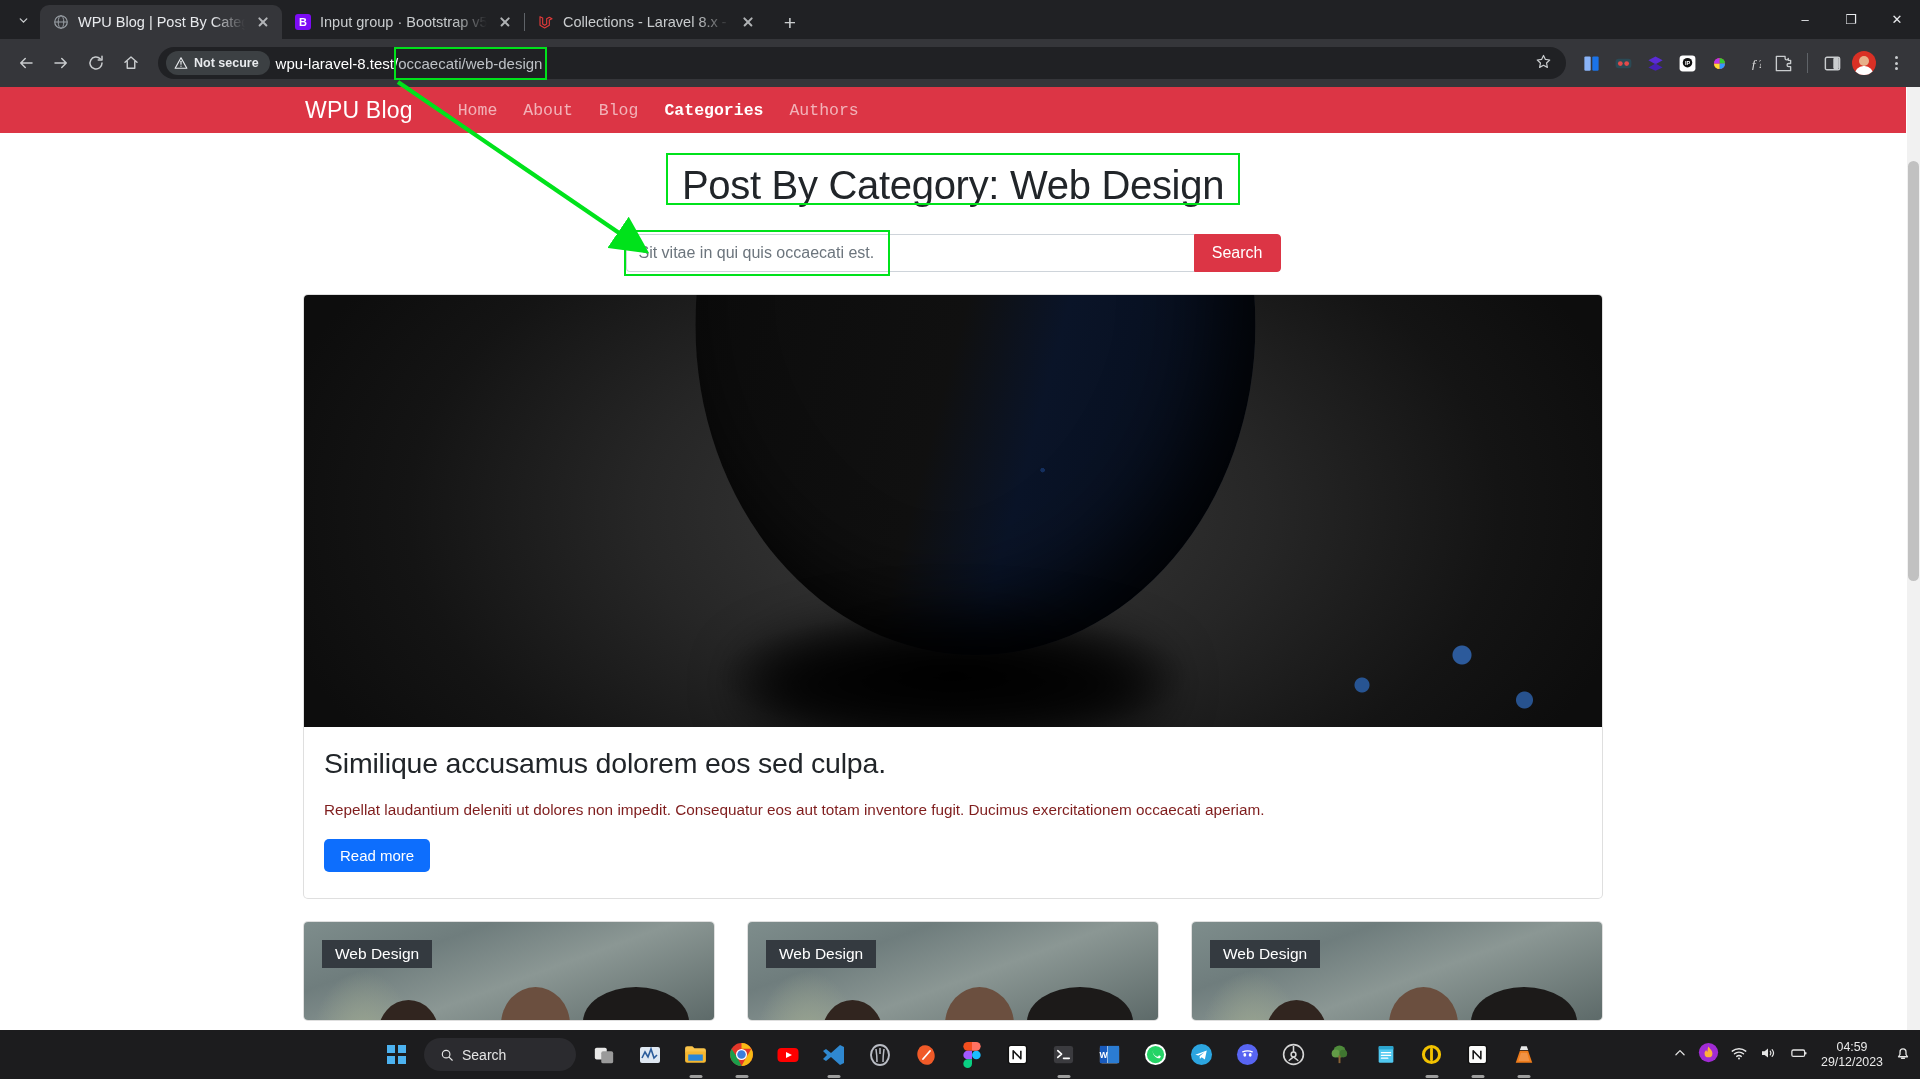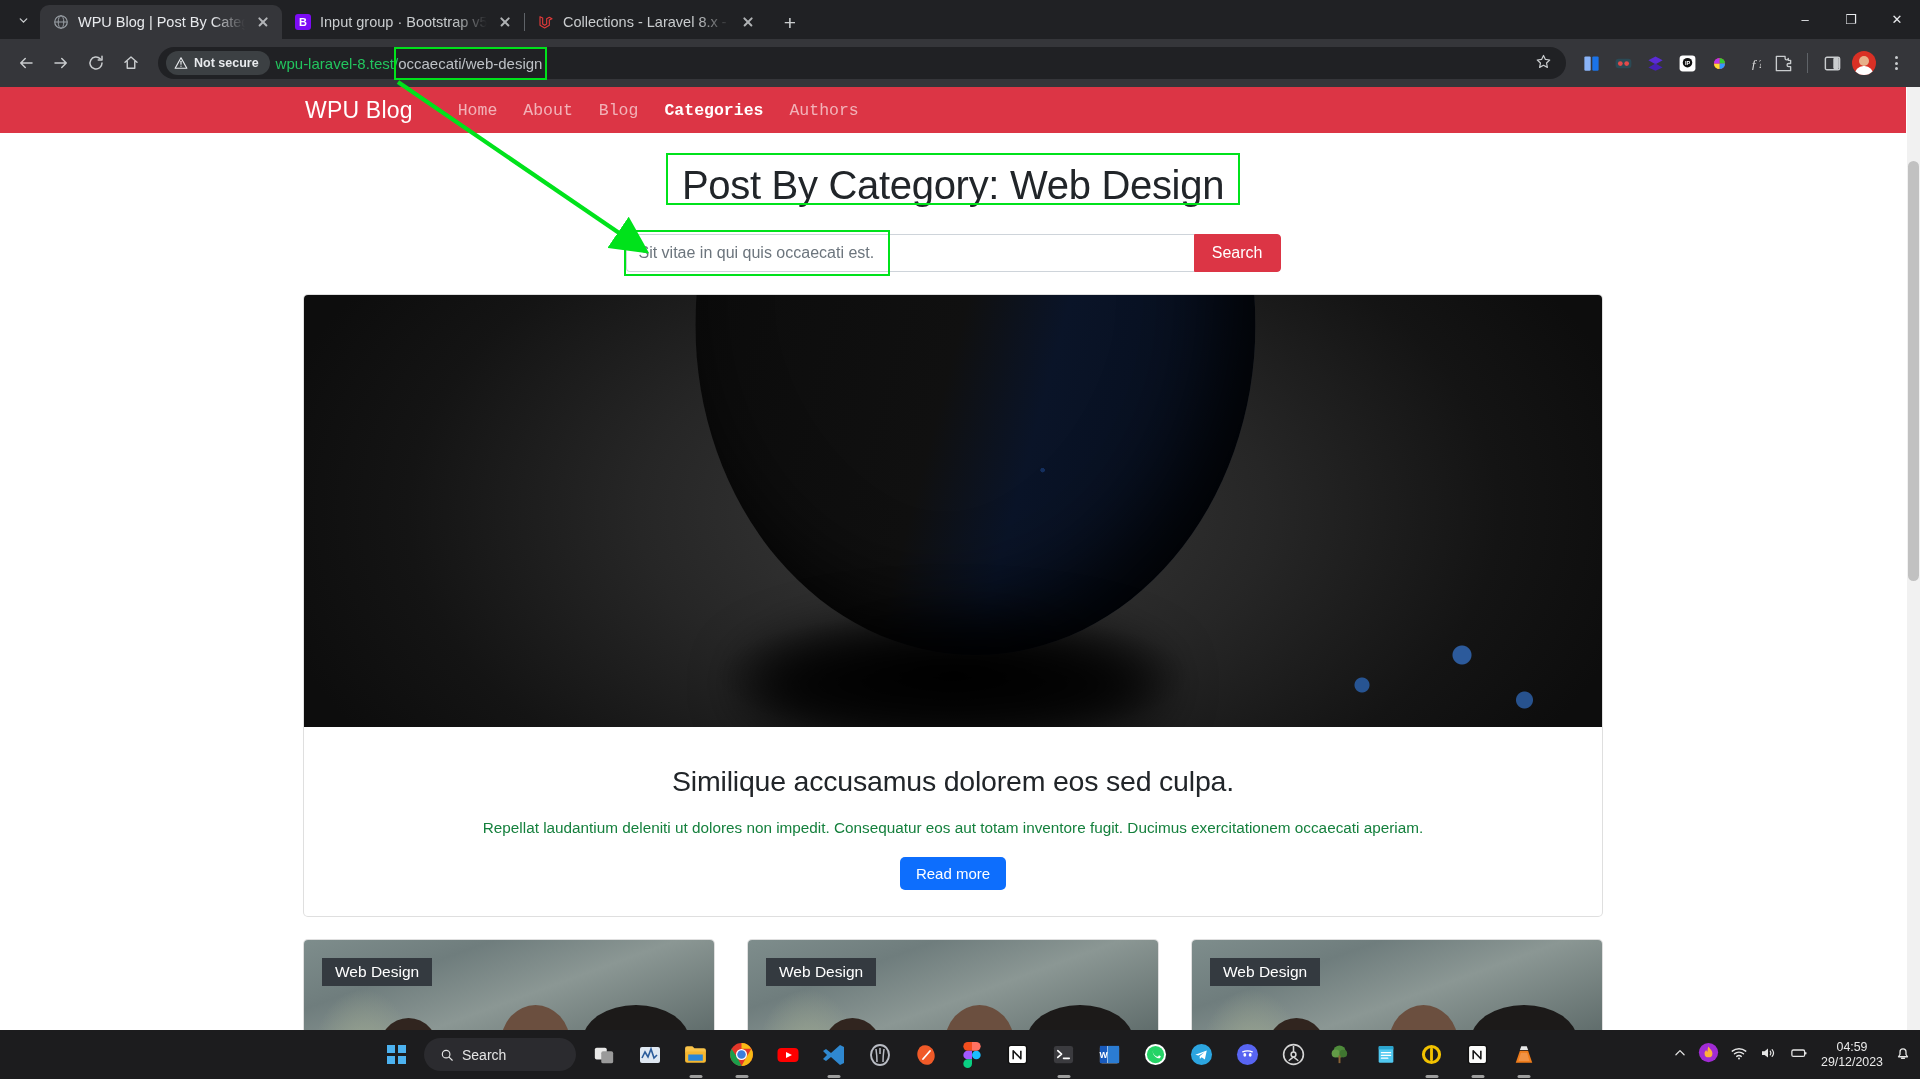--- a/index.html
+++ b/index.html
@@ -52,21 +52,21 @@
   .omnibox {
     flex:1; height:32px; background:#202124; border-radius:16px; display:flex;
     align-items:center; padding:0 14px 0 8px; margin:0 8px; position:relative; gap:6px;
   }
   .notsecure {
     display:flex; align-items:center; gap:6px; background:#3c4043; color:#e8eaed;
     height:24px; border-radius:12px; padding:0 11px 0 8px; font-size:12.5px; font-weight:bold;
     flex:none;
   }
   .urltext { color:#e8eaed; font-size:15px; white-space:nowrap; display:flex; align-items:center; }
-  .url-host { color:#22c55e; }
+  .url-host { color:#ffffff; }
   .url-path { color:#bdc1c6; position:relative; }
   .hl-url {
     position:absolute; left:-4px; top:-8px; right:-5px; bottom:-8px;
     border:2.6px solid #00e21b; pointer-events:none;
   }
   .star { margin-left:auto; color:#c9ccce; }
   .ext-row { display:flex; align-items:center; gap:4px; flex:none; }
   .ext { width:28px; height:28px; display:flex; align-items:center; justify-content:center; }
   .ext-sep { width:1px; height:20px; background:#5f6368; margin:0 6px; }
   .avatar { width:24px; height:24px; border-radius:50%; background:#d93025; position:relative;
@@ -133,25 +133,25 @@
       radial-gradient(circle at 60% 10%, #3167b3 0 9px, transparent 10px),
       radial-gradient(circle at 85% 25%, #2c5ea5 0 8px, transparent 9px),
       radial-gradient(circle at 30% 48%, #2f63aa 0 8px, transparent 9px),
       radial-gradient(circle at 70% 58%, #2a5aa0 0 9px, transparent 10px),
       radial-gradient(circle at 48% 78%, #26518f 0 6px, transparent 7px);
     opacity:.85; filter: blur(.4px);
   }
   .orb-shadow { position:absolute; left:50%; top:330px; transform:translateX(-50%);
     width:420px; height:120px; border-radius:50%; background:rgba(0,0,0,.85); filter:blur(26px); }
 
-  .card-body { padding:38px 20px 26px; text-align:center; }
+  .card-body { padding:20px 20px 26px; text-align:left; }
   .post-title { font-size:28.5px; font-weight:400; color:#212529; letter-spacing:-.2px; }
   .post-meta { font-size:14.5px; color:#6c757d; margin-top:9px; }
   .post-meta a { color:#0d6efd; text-decoration:none; }
-  .post-excerpt { font-size:15.3px; color:#15803d; margin-top:21px; }
+  .post-excerpt { font-size:15.3px; color:#7f1d1d; margin-top:21px; }
   .read-more {
     display:inline-block; margin-top:20px; background:#0d6efd; color:#fff; font-size:15px;
     padding:8px 16px; border-radius:5px; text-decoration:none;
   }
 
   .grid { display:flex; gap:32px; margin-top:22px; }
   .mini-card { flex:1; border:1px solid rgba(0,0,0,.125); border-radius:5px; overflow:hidden;
     background:#fff; position:relative; height:100px; }
   .mini-img {
     height:100%; width:100%;

